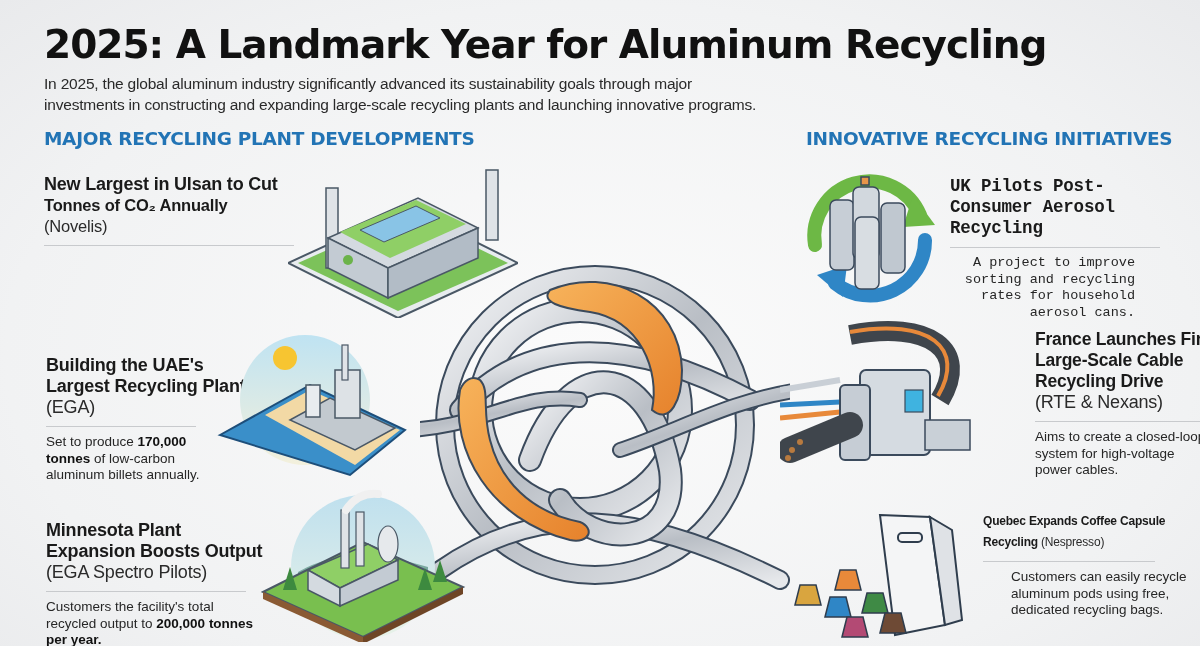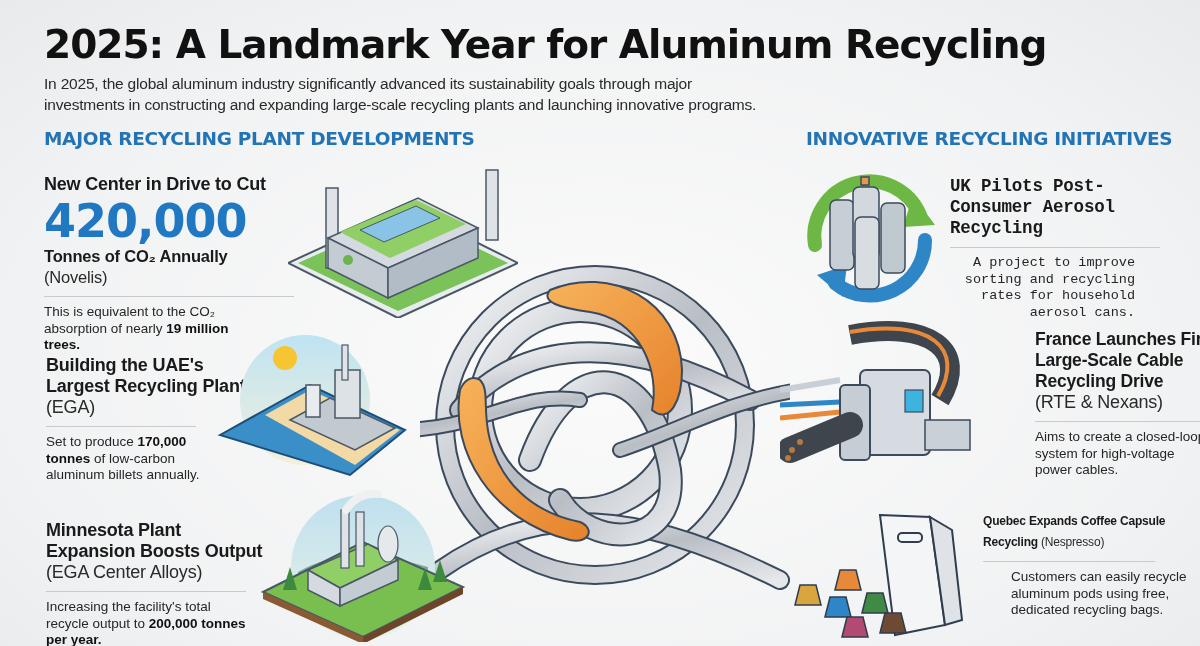--- a/index.html
+++ b/index.html
@@ -78,25 +78,23 @@
       <path d="M-20 180 C 60 180, 100 140, 160 150" stroke="url(#alu)" stroke-width="12"></path>
       <path d="M200 200 C 260 180, 310 150, 380 140" stroke="#3b4a5c" stroke-width="16"></path>
       <path d="M200 200 C 260 180, 310 150, 380 140" stroke="url(#alu)" stroke-width="12"></path>
     </g>
     <path d="M130 40 C 190 15, 260 50, 262 120 C 262 150, 250 175, 232 160 C 240 120, 220 70, 170 62 C 140 58, 120 52, 130 40 Z" fill="url(#molten)" stroke="#3b4a5c" stroke-width="2"></path>
     <path d="M40 140 C 30 200, 70 270, 150 290 C 170 294, 175 278, 160 272 C 110 262, 80 230, 70 190 C 62 160, 70 140, 60 130 C 52 125, 44 130, 40 140 Z" fill="url(#molten)" stroke="#3b4a5c" stroke-width="2"></path>
   </svg>
 </div>
 
 <div class="card" style="left:44px; top:174px; width:250px;">
-  <h3>New Center in Drive to Cut</h3>
-  <div class="big-num">420,000</div>
+  <h3>New Largest in Ulsan to Cut</h3>
   <h3 style="font-size:16.5px;"><span>Tonnes of CO₂ Annually</span> <span class="sub">(Novelis)</span></h3>
   <hr>
-  <p style="width:220px;"><span>This is equivalent to the CO₂ absorption of nearly </span><b>19 million trees.</b></p>
 </div>
 
 <div class="illus" style="left:288px; top:168px;">
   <svg width="230" height="150" viewBox="0 0 230 150">
     <polygon points="0,95 120,40 230,95 110,150" fill="#e8ecef" stroke="#4a5866" stroke-width="2"></polygon>
     <polygon points="10,95 120,46 220,95 110,143" fill="#7cc25a"></polygon>
     <rect x="38" y="20" width="12" height="80" fill="#dfe3e7" stroke="#4a5866" stroke-width="1.5"></rect>
     <rect x="198" y="2" width="12" height="70" fill="#dfe3e7" stroke="#4a5866" stroke-width="1.5"></rect>
     <polygon points="40,70 130,30 190,60 100,100" fill="#d4dae0" stroke="#4a5866" stroke-width="1.5"></polygon>
     <polygon points="40,70 40,100 100,130 100,100" fill="#c3cbd3" stroke="#4a5866" stroke-width="1.5"></polygon>
@@ -127,23 +125,23 @@
     <polygon points="55,85 100,60 190,100 145,135" fill="#f2d9a5"></polygon>
     <polygon points="80,90 120,68 185,98 145,120" fill="#c2c9cf" stroke="#4a5866" stroke-width="1.5"></polygon>
     <rect x="125" y="40" width="25" height="48" fill="#dde2e6" stroke="#4a5866" stroke-width="1.5"></rect>
     <rect x="96" y="55" width="14" height="32" fill="#e8ecef" stroke="#4a5866" stroke-width="1.5"></rect>
     <rect x="132" y="15" width="6" height="35" fill="#e0e4e8" stroke="#4a5866" stroke-width="1.2"></rect>
   </svg>
 </div>
 
 <div class="card" style="left:46px; top:520px; width:220px;">
   <h3>Minnesota Plant Expansion Boosts Output</h3>
-  <h3 class="sub" style="font-weight:normal; color:#2a2a2a;">(EGA Center Alloys)</h3>
+  <h3 class="sub" style="font-weight:normal; color:#2a2a2a;">(EGA Spectro Pilots)</h3>
   <hr style="width:200px;">
-  <p style="width:210px;"><span>Increasing the facility's total recycle output to </span><b>200,000 tonnes per year.</b></p>
+  <p style="width:210px;"><span>Customers the facility's total recycled output to </span><b>200,000 tonnes per year.</b></p>
 </div>
 
 <div class="illus" style="left:258px; top:482px;">
   <svg width="210" height="160" viewBox="0 0 210 160">
     <defs>
       <linearGradient id="sky2" x1="0" y1="0" x2="0" y2="1">
           <stop offset="0" stop-color="#bfe0ee"></stop>
           <stop offset="1" stop-color="#e8f2e8"></stop>
         </linearGradient>
     </defs>

